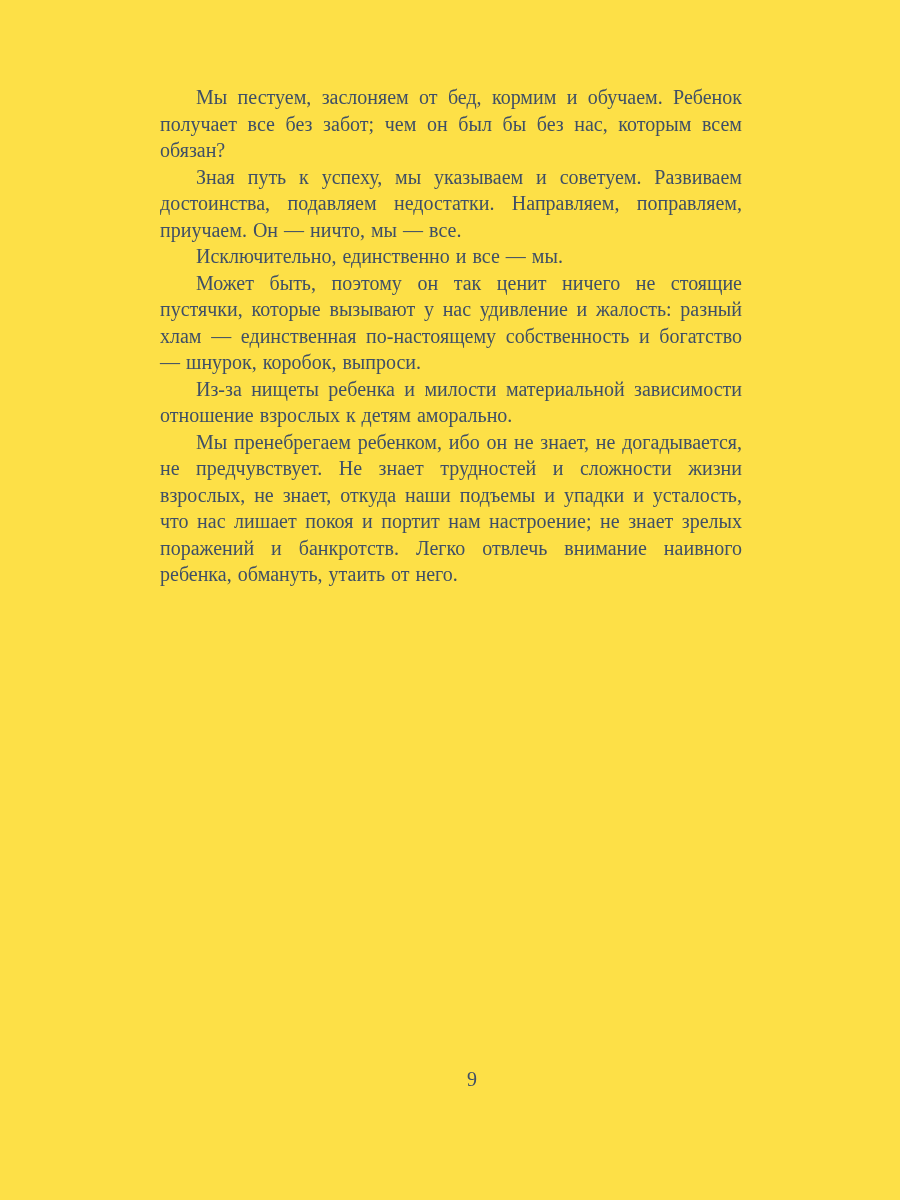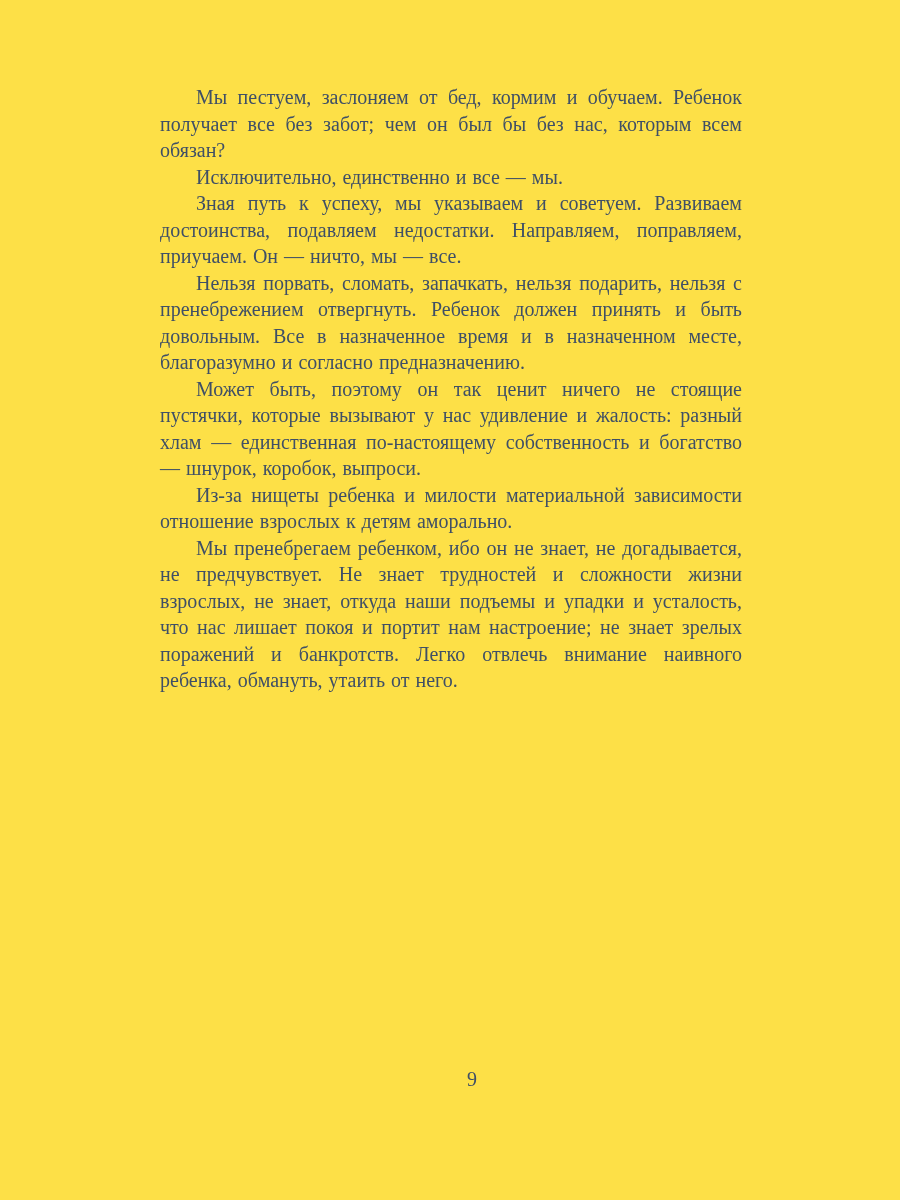--- a/index.html
+++ b/index.html
@@ -41,21 +41,20 @@
     font-size: 20px;
     color: var(--ink, #3f4f66);
   }
 </style>
 </head>
 <body>
 
 <div class="page">
   <div class="text-block">
     <p>Мы пестуем, заслоняем от бед, кормим и обучаем. Ребенок получает все без забот; чем он был бы без нас, которым всем обязан?</p>
+    <p>Зная путь к успеху, мы указываем и советуем. Развиваем достоинства, подавляем недостатки. Направляем, поправляем, приучаем. Он — ничто, мы — все.</p>
     <p>Исключительно, единственно и все — мы.</p>
-    <p>Зная путь к успеху, мы указываем и советуем. Развиваем достоинства, подавляем недостатки. Направляем, поправляем, приучаем. Он — ничто, мы — все.</p>
-    <p>Нельзя порвать, сломать, запачкать, нельзя подарить, нельзя с пренебрежением отвергнуть. Ребенок должен принять и быть довольным. Все в назначенное время и в назначенном месте, благоразумно и согласно предназначению.</p>
     <p>Может быть, поэтому он так ценит ничего не стоящие пустячки, которые вызывают у нас удивление и жалость: разный хлам — единственная по-настоящему собственность и богатство — шнурок, коробок, выпроси.</p>
     <p>Из-за нищеты ребенка и милости материальной зависимости отношение взрослых к детям аморально.</p>
     <p>Мы пренебрегаем ребенком, ибо он не знает, не догадывается, не предчувствует. Не знает трудностей и сложности жизни взрослых, не знает, откуда наши подъемы и упадки и усталость, что нас лишает покоя и портит нам настроение; не знает зрелых поражений и банкротств. Легко отвлечь внимание наивного ребенка, обмануть, утаить от него.</p>
   </div>
   <div class="page-number">9</div>
 </div>
 
 </body></html>

